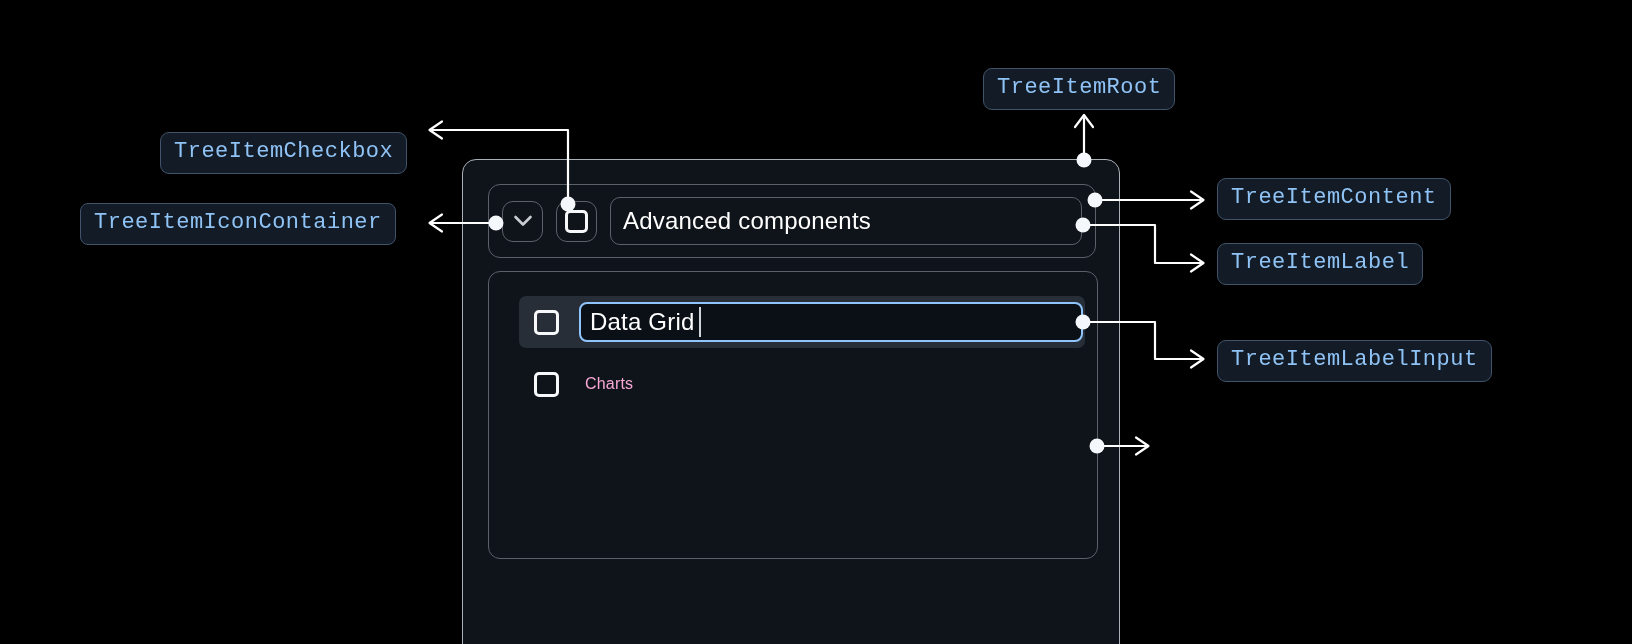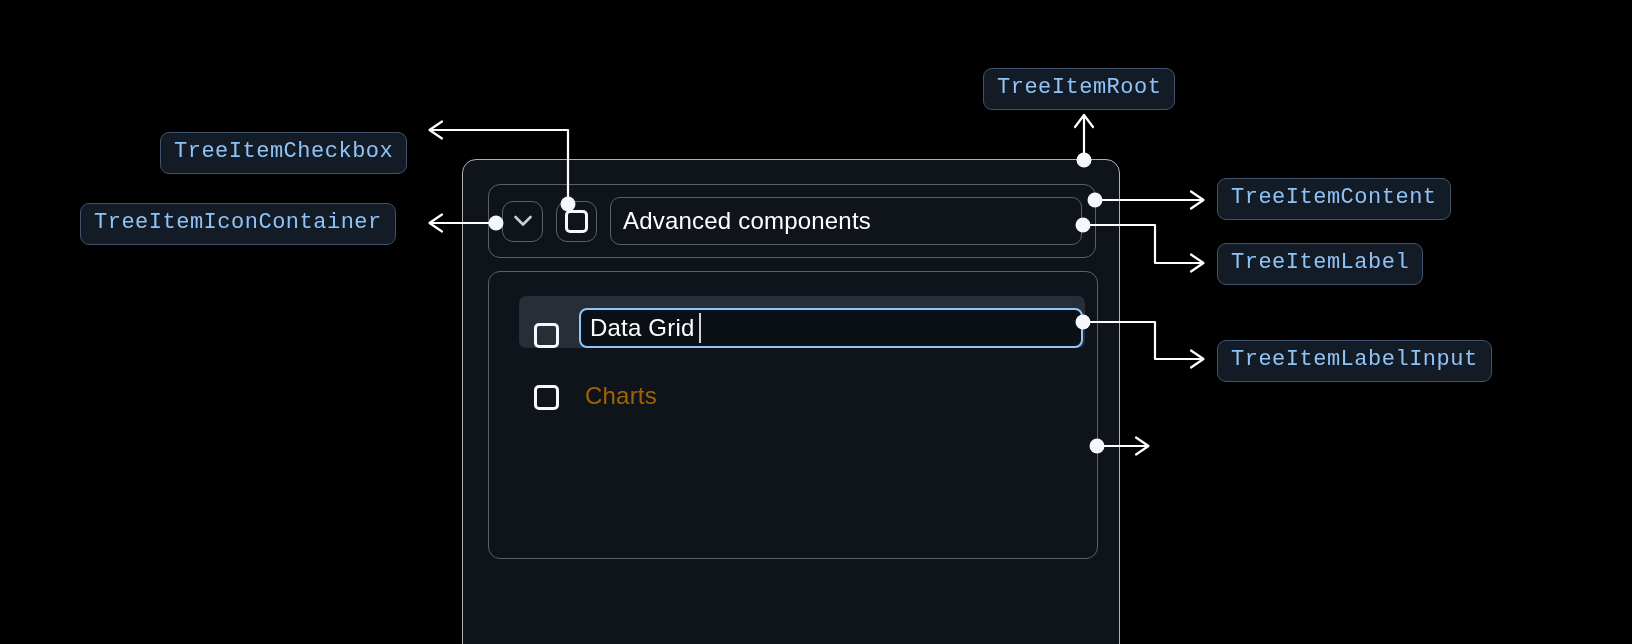--- a/index.html
+++ b/index.html
@@ -66,25 +66,25 @@
   }
   .tree-group{
     position:absolute;left:25px;top:111px;width:610px;height:288px;
     border:1.5px solid #5a616a;border-radius:12px;
     box-sizing:border-box;
     display:flex;flex-direction:column;gap:10px;
     padding:24px 12px 25px 30px;
   }
   .tree-row{
     height:52px;flex:0 0 auto;
-    display:flex;align-items:flex-end;gap:26px;
+    display:flex;align-items:center;gap:26px;
     padding-left:15px;border-radius:7px;
   }
   .tree-row.selected{background:#272e37;}
-  .row-label{font-size:24px;color:#a16207;letter-spacing:0.2px;}
+  .row-label{font-size:16px;color:#f9a8d4;letter-spacing:0.2px;}
   .label-input{
     flex:1;height:40px;margin-right:2px;
     border:2px solid #8fc5fb;border-radius:8px;
     box-sizing:border-box;
     background:#0b1016;
     display:flex;align-items:center;
     padding-left:9px;
     font-size:24px;color:#ffffff;letter-spacing:0.2px;
     margin-left:-6px;
   }
@@ -164,18 +164,18 @@
       <circle cx="496" cy="223" r="7.5"></circle>
       <circle cx="1095" cy="200" r="7.5"></circle>
       <circle cx="1083" cy="225" r="7.5"></circle>
       <circle cx="1083" cy="322" r="7.5"></circle>
       <circle cx="1097" cy="446" r="7.5"></circle>
     </g>
   </svg>
 
   <div class="chip" style="left:983px;top:68px;">TreeItemRoot</div>
   <div class="chip" style="left:160px;top:108px;margin-top:24px;">TreeItemCheckbox</div>
-  <div class="chip" style="left:80px;top:203px;">TreeItemIconContainer</div>
+  <div class="chip" style="left:80px;top:203px;border-radius:8px;">TreeItemIconContainer</div>
   <div class="chip" style="left:1217px;top:178px;">TreeItemContent</div>
   <div class="chip" style="left:1217px;top:243px;">TreeItemLabel</div>
   <div class="chip" style="left:1217px;top:340px;text-align:center;">TreeItemLabelInput</div>
 
 </div>
 
 </body></html>

